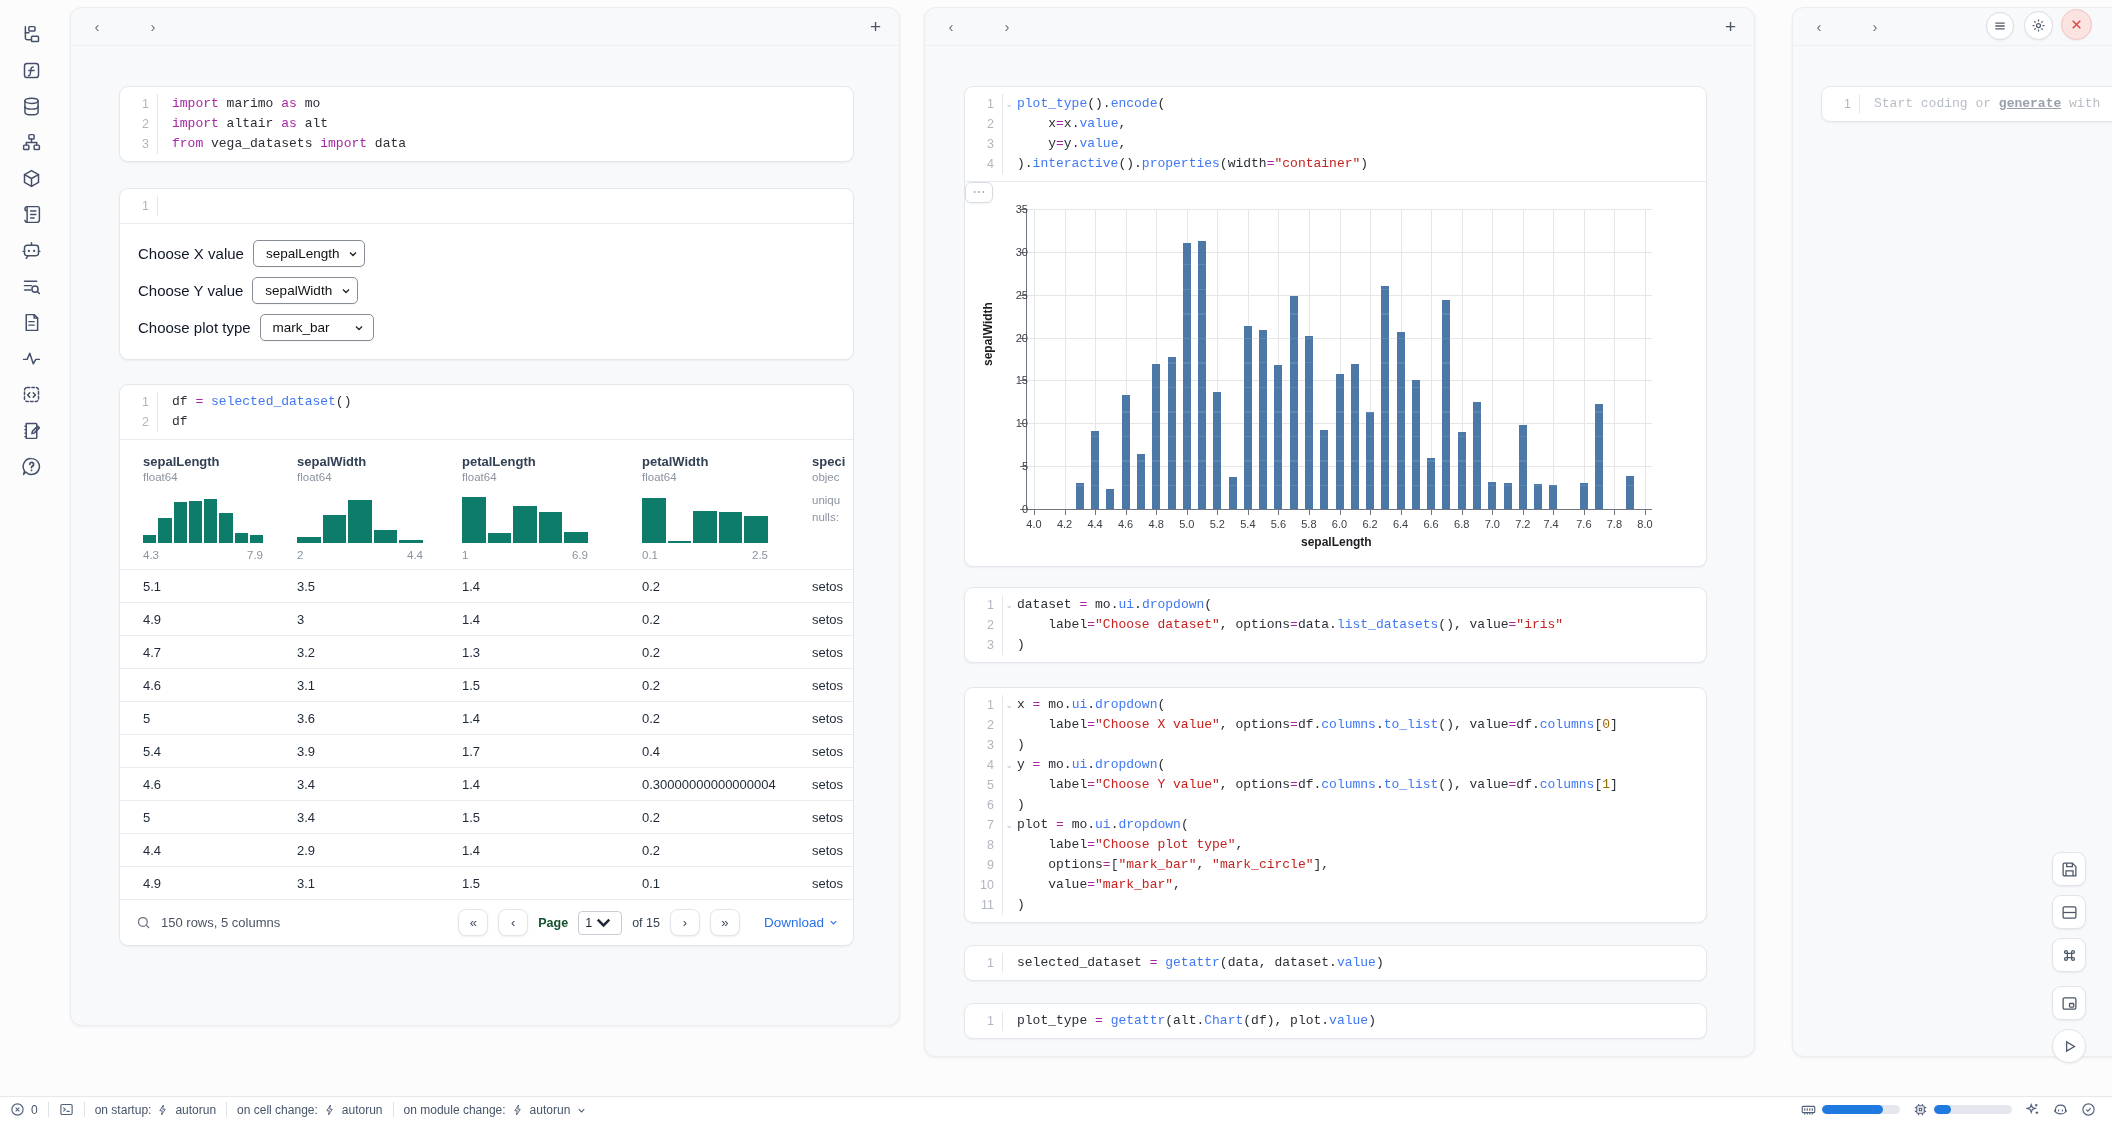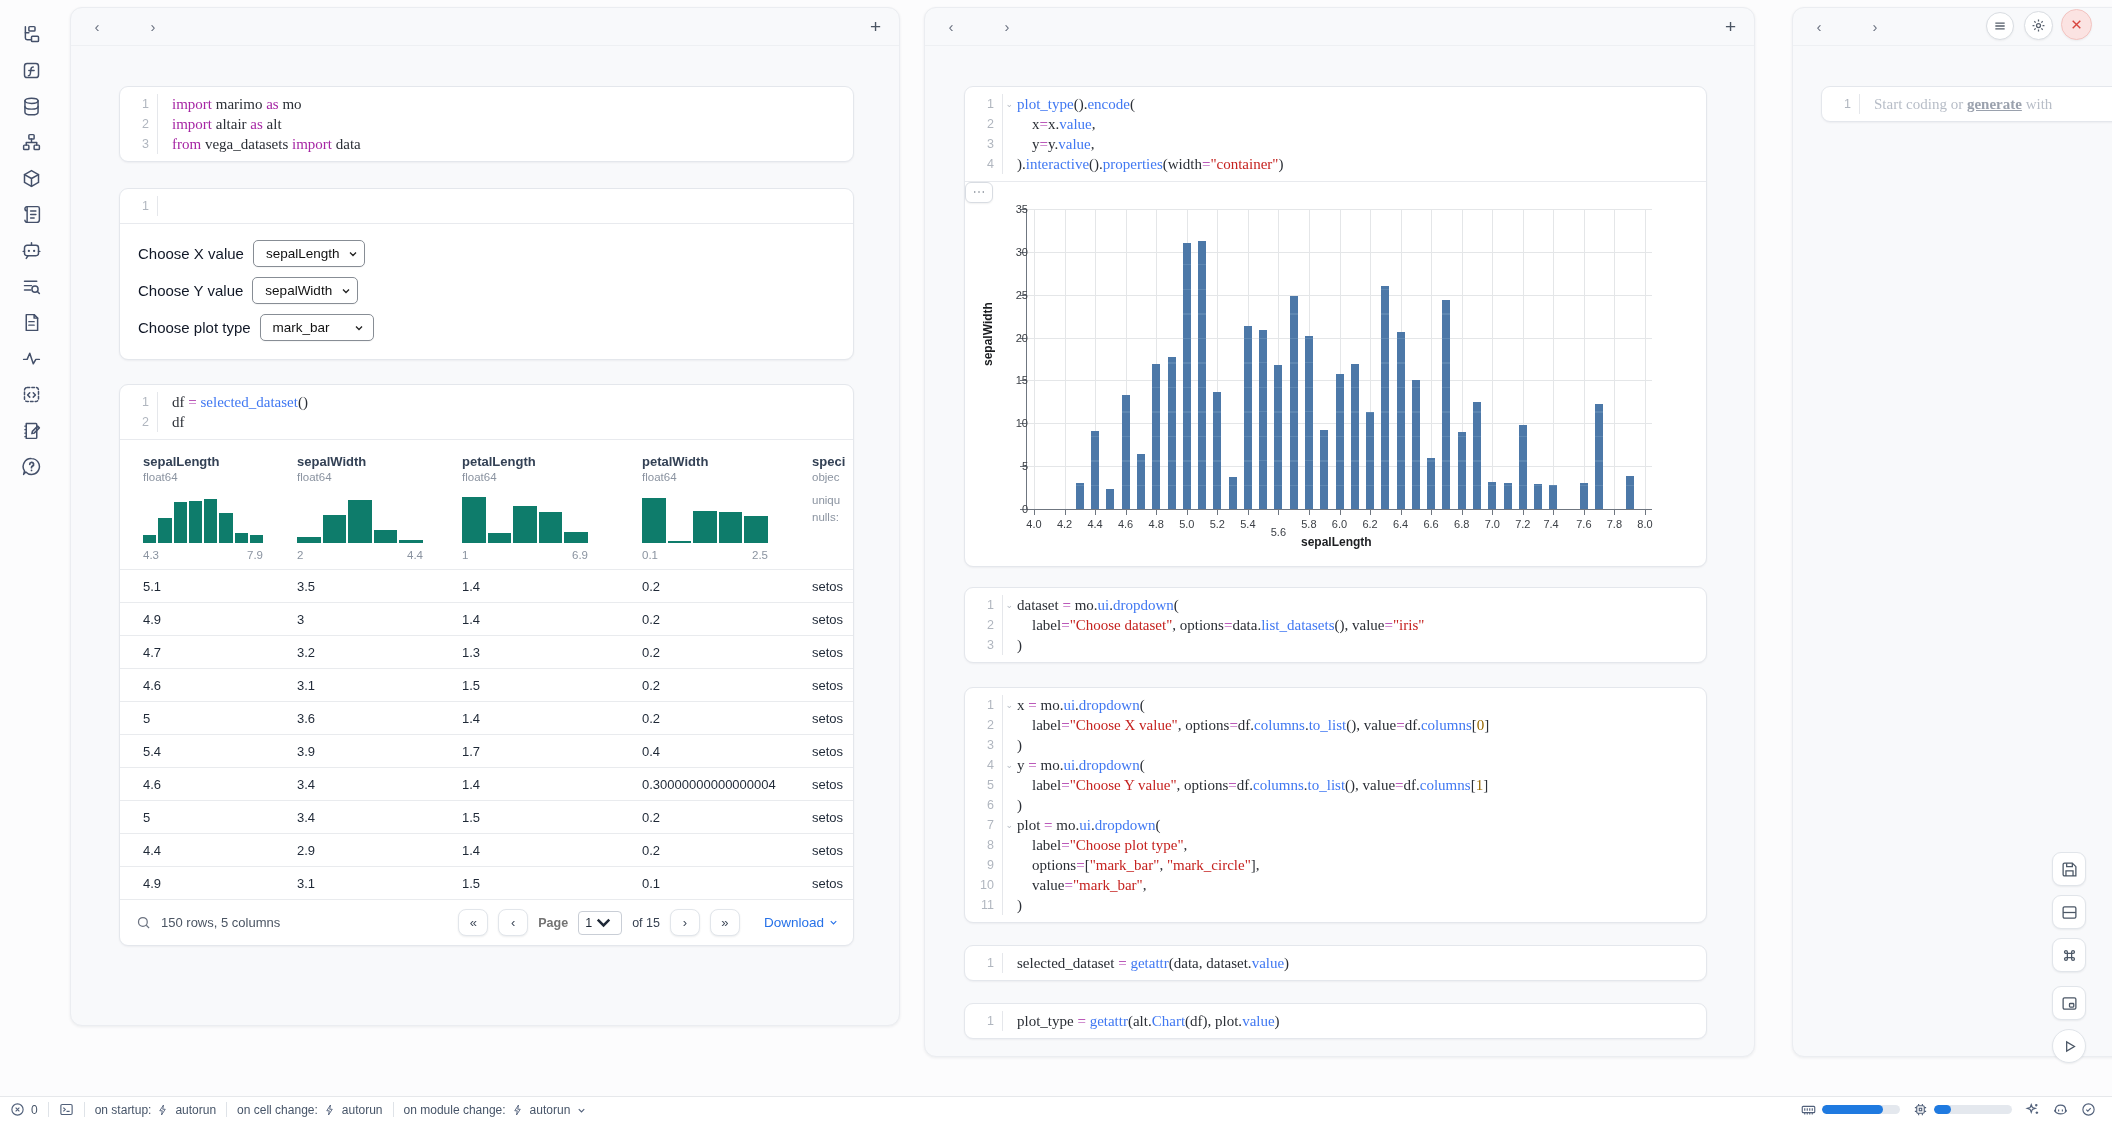--- a/index.html
+++ b/index.html
@@ -27,22 +27,22 @@
   #panel-mid   .panel-body { padding:0 47px 0 39px; }
   #panel-right .panel-body { padding:0 0 0 28px; }
 
   
   .cell { background:#fff; border:1px solid #e4e7ec; border-radius:9px;
     box-shadow:0 1px 2px rgba(16,24,40,.05); overflow:hidden; }
   .code-block { display:grid; grid-template-columns:38px 1fr; padding:7px 0; }
   .gutter { grid-column:1; text-align:right; padding-right:8px; color:#b0b6bf;
     font-size:12.5px; line-height:20px; border-right:1px solid #e5e7eb; position:relative; }
   .gutter .fold { position:absolute; right:-1px; font-size:9px; color:#b6bcc5; transform:translateX(10px); }
-  .code-line { grid-column:2; padding-left:14px; font-family:Liberation Serif, serif;
-    font-size:15px; line-height:20px; white-space:pre; color:#2b2f36; }
+  .code-line { grid-column:2; padding-left:14px; font-family:Liberation Mono, monospace;
+    font-size:13px; line-height:20px; white-space:pre; color:#2b2f36; }
   .kw  { color:#a626a4; }
   .fn  { color:#4078f2; }
   .str { color:#c5221f; }
   .op  { color:#a626a4; }
   .num { color:#986801; }
   .cell-divider { border-top:1px solid #e8eaee; }
 
   
   .dd-area { padding:14px 18px 18px; }
   .dd-row { display:flex; align-items:center; margin-top:10px; }
@@ -63,21 +63,21 @@
   .minmax { display:flex; justify-content:space-between; font-size:11.5px; color:#8a93a0; margin-top:6px; }
   .cmeta { font-size:11.5px; color:#8a93a0; margin-top:9px; line-height:17px; }
   .tbl-row { display:grid; padding-left:23px; height:33px; align-items:center;
     border-top:1px solid #e9ebee; font-size:13px; color:#1f2937; cursor:default; }
   .tbl-footer { display:flex; align-items:center; height:46px; border-top:1px solid #e9ebee;
     padding:0 14px 0 16px; gap:10px; }
   .tbl-summary { font-size:13px; color:#4b5563; }
   .pg-btn { width:30px; height:27px; background:#fff; border:1px solid #e2e6eb; border-radius:8px;
     box-shadow:0 1px 2px rgba(16,24,40,.08); display:flex; align-items:center; justify-content:center;
     font-size:13px; color:#3f4a5a; cursor:pointer; }
-  .pg-label { font-size:12.5px; color:#737373; font-weight:bold; }
+  .pg-label { font-size:12.5px; color:#14532d; font-weight:bold; }
   .of-label { font-size:12.5px; color:#374151; }
   .page-select { height:24px; min-width:44px; border:1px solid #c9ced6; border-radius:4px; background:#fff;
     display:inline-flex; align-items:center; justify-content:space-between; padding:0 6px; font-size:12.5px; cursor:pointer; }
   .download { font-size:13.5px; color:#2671e8; display:flex; align-items:center; gap:4px; cursor:pointer; }
 
   
   #chart-area { position:relative; height:384px; }
   .gl { position:absolute; background:#e4e6e8; }
   .chart-bar { position:absolute; background:repeating-linear-gradient(to top,#4c78a8 0 23px, #5d87b2 23px 24.5px); }
   .axis-line { position:absolute; background:#6f7680; }
@@ -553,21 +553,21 @@
           <div class="tick-label" style="left:150.6px;top:336px;width:20px;text-align:center">4.6</div>
           <div class="tick" style="left:191.2px;top:327px;width:1px;height:6px"></div>
           <div class="tick-label" style="left:181.2px;top:336px;width:20px;text-align:center">4.8</div>
           <div class="tick" style="left:221.8px;top:327px;width:1px;height:6px"></div>
           <div class="tick-label" style="left:211.8px;top:336px;width:20px;text-align:center">5.0</div>
           <div class="tick" style="left:252.3px;top:327px;width:1px;height:6px"></div>
           <div class="tick-label" style="left:242.3px;top:336px;width:20px;text-align:center">5.2</div>
           <div class="tick" style="left:282.9px;top:327px;width:1px;height:6px"></div>
           <div class="tick-label" style="left:272.9px;top:336px;width:20px;text-align:center">5.4</div>
           <div class="tick" style="left:313.4px;top:327px;width:1px;height:6px"></div>
-          <div class="tick-label" style="left:303.4px;top:344px;width:20px;text-align:center">5.6</div>
+          <div class="tick-label" style="left:303.4px;top:336px;width:20px;text-align:center">5.6</div>
           <div class="tick" style="left:343.9px;top:327px;width:1px;height:6px"></div>
           <div class="tick-label" style="left:333.9px;top:336px;width:20px;text-align:center">5.8</div>
           <div class="tick" style="left:374.5px;top:327px;width:1px;height:6px"></div>
           <div class="tick-label" style="left:364.5px;top:336px;width:20px;text-align:center">6.0</div>
           <div class="tick" style="left:405.1px;top:327px;width:1px;height:6px"></div>
           <div class="tick-label" style="left:395.1px;top:336px;width:20px;text-align:center">6.2</div>
           <div class="tick" style="left:435.6px;top:327px;width:1px;height:6px"></div>
           <div class="tick-label" style="left:425.6px;top:336px;width:20px;text-align:center">6.4</div>
           <div class="tick" style="left:466.1px;top:327px;width:1px;height:6px"></div>
           <div class="tick-label" style="left:456.1px;top:336px;width:20px;text-align:center">6.6</div>

